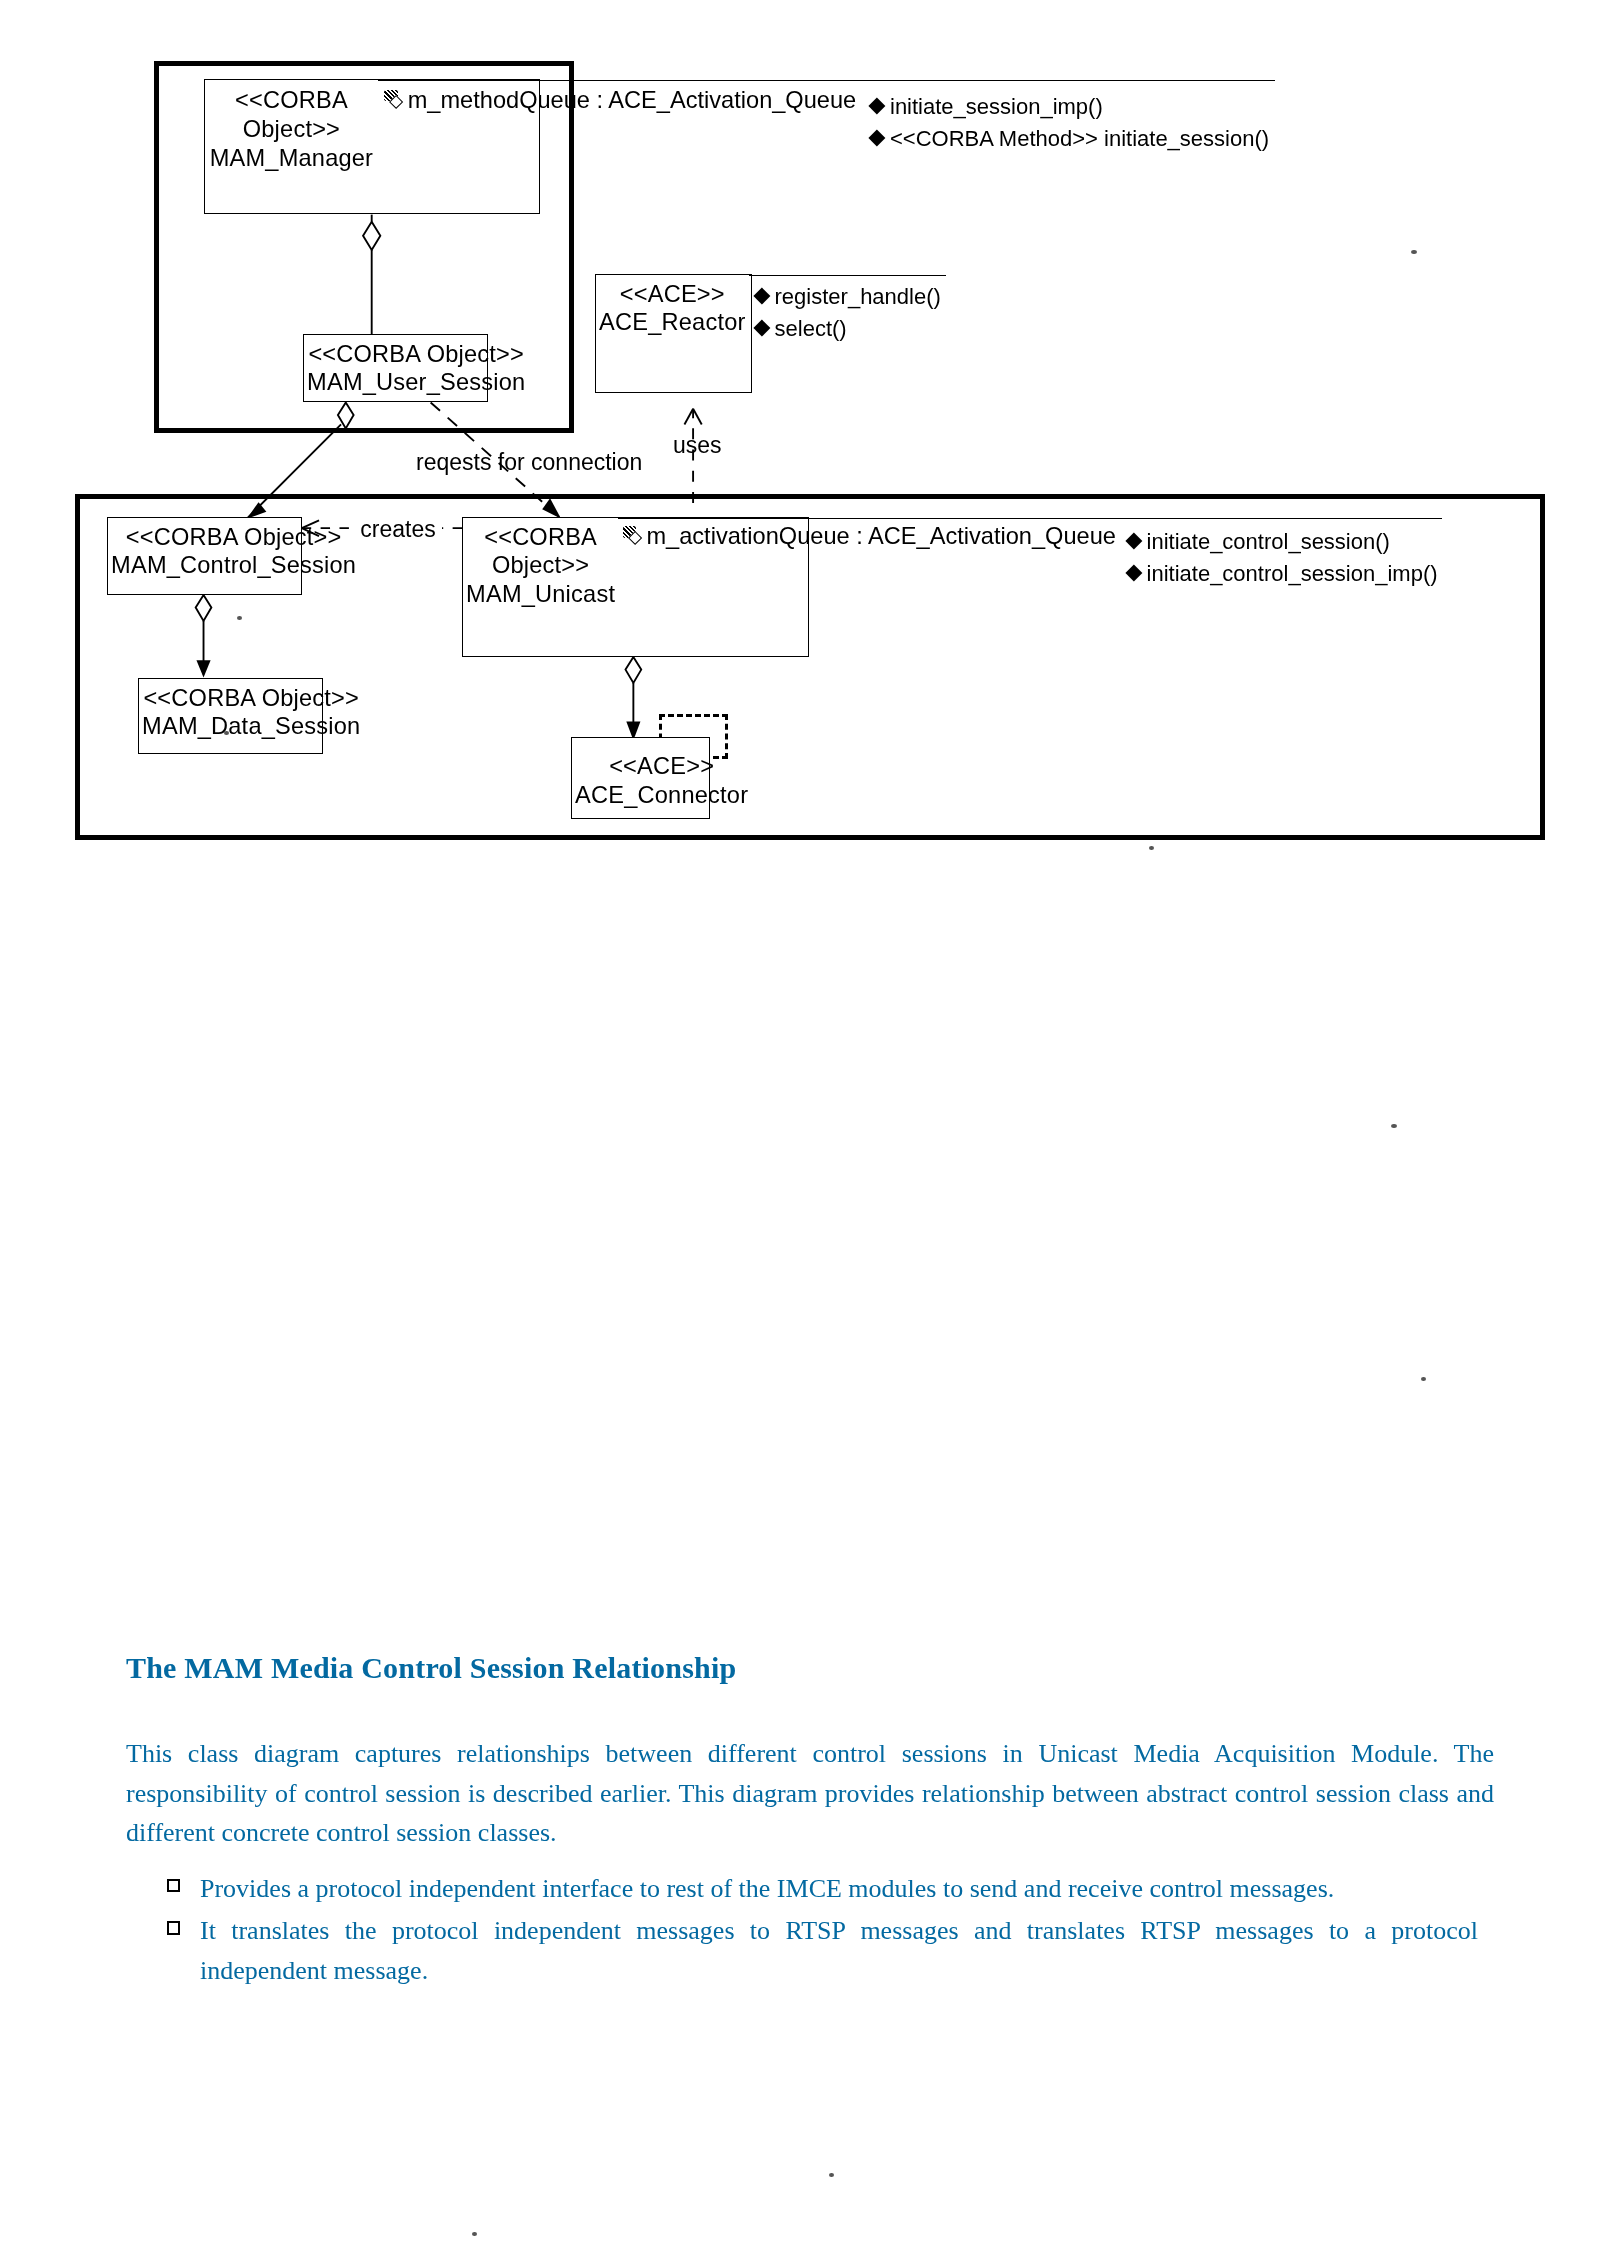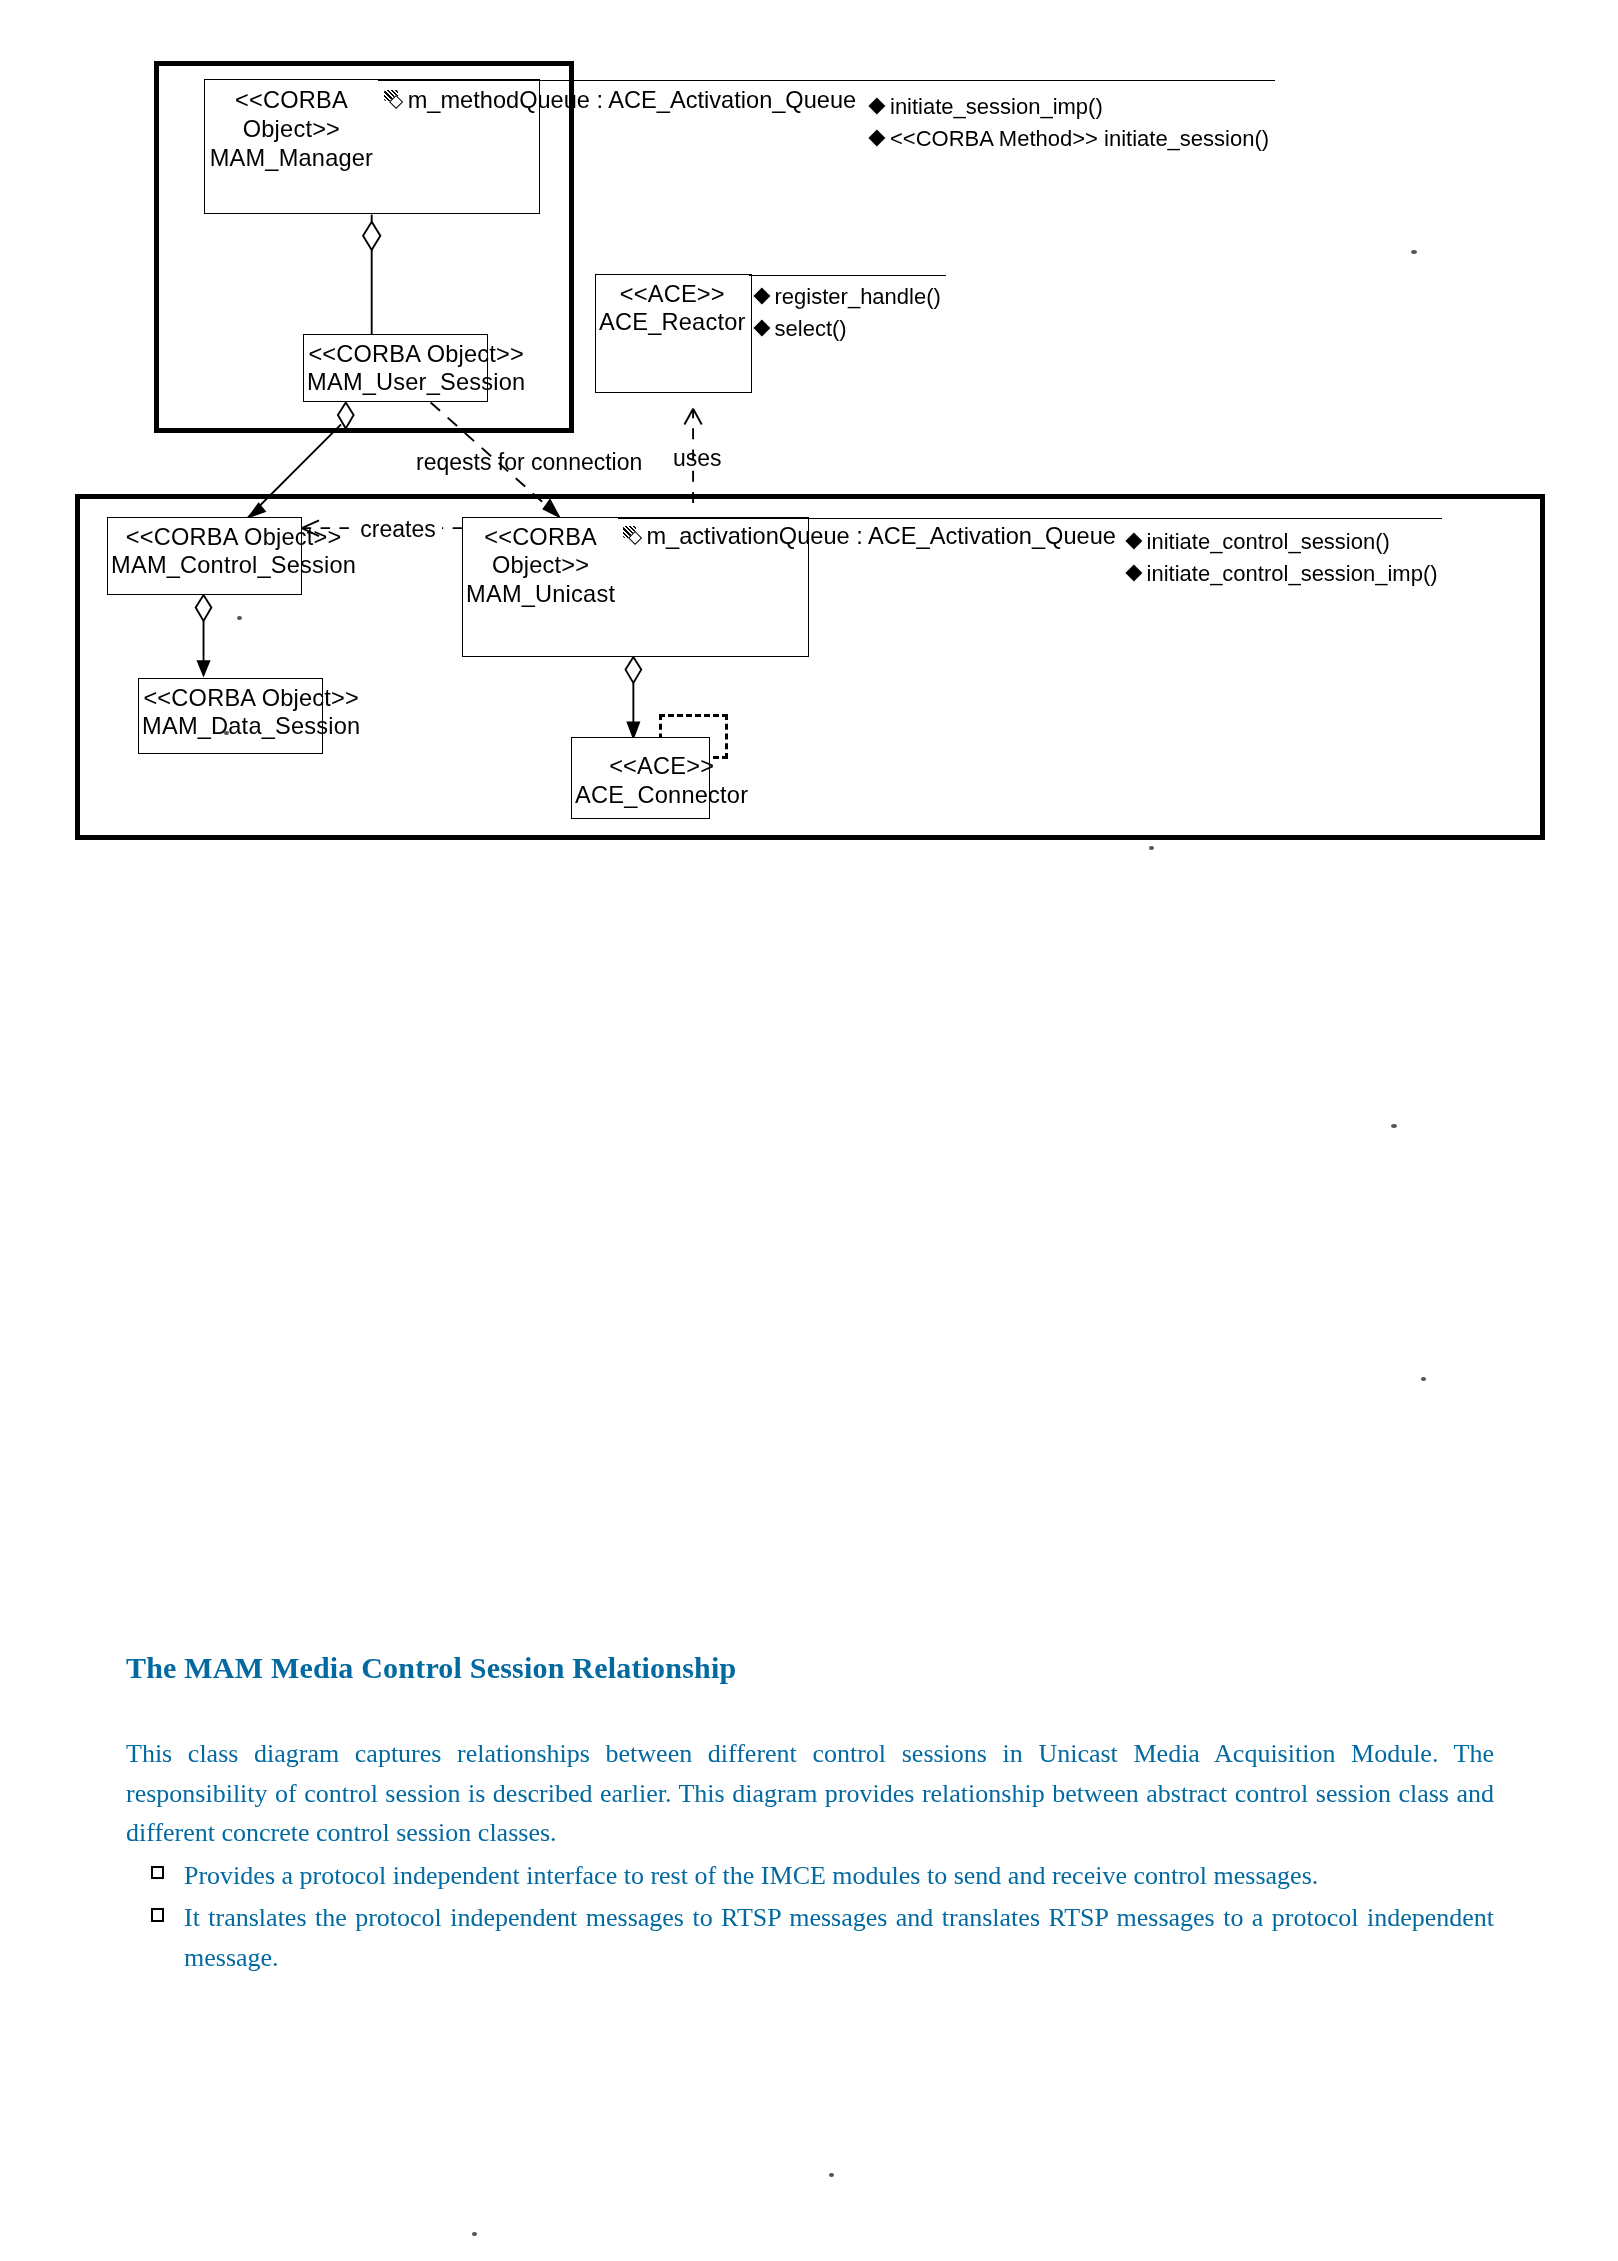--- a/index.html
+++ b/index.html
@@ -76,21 +76,21 @@
   
   .prose{position:absolute;font-family:"Liberation Serif",serif;color:#0369a1;}
   h1.doc-head{
     font-family:"Liberation Serif",serif;font-size:30px;font-weight:bold;
     margin:0;letter-spacing:0.2px;
   }
   p.body{
     font-size:26px;line-height:1.52;margin:0;text-align:justify;
     font-family:"Liberation Serif",serif;
   }
-  .bullets{list-style:none;margin:0;padding:0;}
+  .bullets{list-style:none;margin:16px;padding:0;}
   .bullets li{
     position:relative;font-size:26px;line-height:1.52;text-align:justify;
     padding-left:58px;margin-top:3.1px;font-family:"Liberation Serif",serif;
   }
   .bullets li .sq{
     position:absolute;left:25px;top:10.2px;width:13.4px;height:13.4px;
     border:2px solid #000;box-sizing:border-box;
   }
   .bold{font-weight:bold;}
 </style>
@@ -236,21 +236,21 @@
     <div class="uml-class" style="left:571px;top:737px;width:139px;height:82px;">
       <div class="uml-name" style="padding:14px 3.1px 6.3px 3.1px;">
         <span class="stereo">&lt;&lt;ACE&gt;&gt;</span>
         <span class="cname">ACE_Connector</span>
       </div>
       <div class="uml-sep uml-attrs uml-empty" style="min-height:7.9px;padding:0;"></div>
       <div class="uml-sep uml-ops uml-empty" style="min-height:9.4px;padding:0;"></div>
     </div>
 
     <div class="edge-label" style="left:416px;top:449px;">reqests for connection</div>
-    <div class="edge-label" style="left:673px;top:445px;">uses</div>
+    <div class="edge-label" style="left:673px;top:432px;">uses</div>
     <div class="edge-label" style="left:354px;top:516px;background:#fff;padding:0 6.3px;">creates</div>
 
   </div>
 
   <div class="prose" style="left:126px;top:1651px;width:1368px;">
 
     <h1 class="doc-head">The MAM Media Control Session Relationship</h1>
 
     <p class="body" style="margin-top:49px;">This class diagram captures relationships between different control sessions in Unicast Media Acquisition Module. The responsibility of control session is described earlier. This diagram provides relationship between abstract control session class and different concrete control session classes.</p>
 

